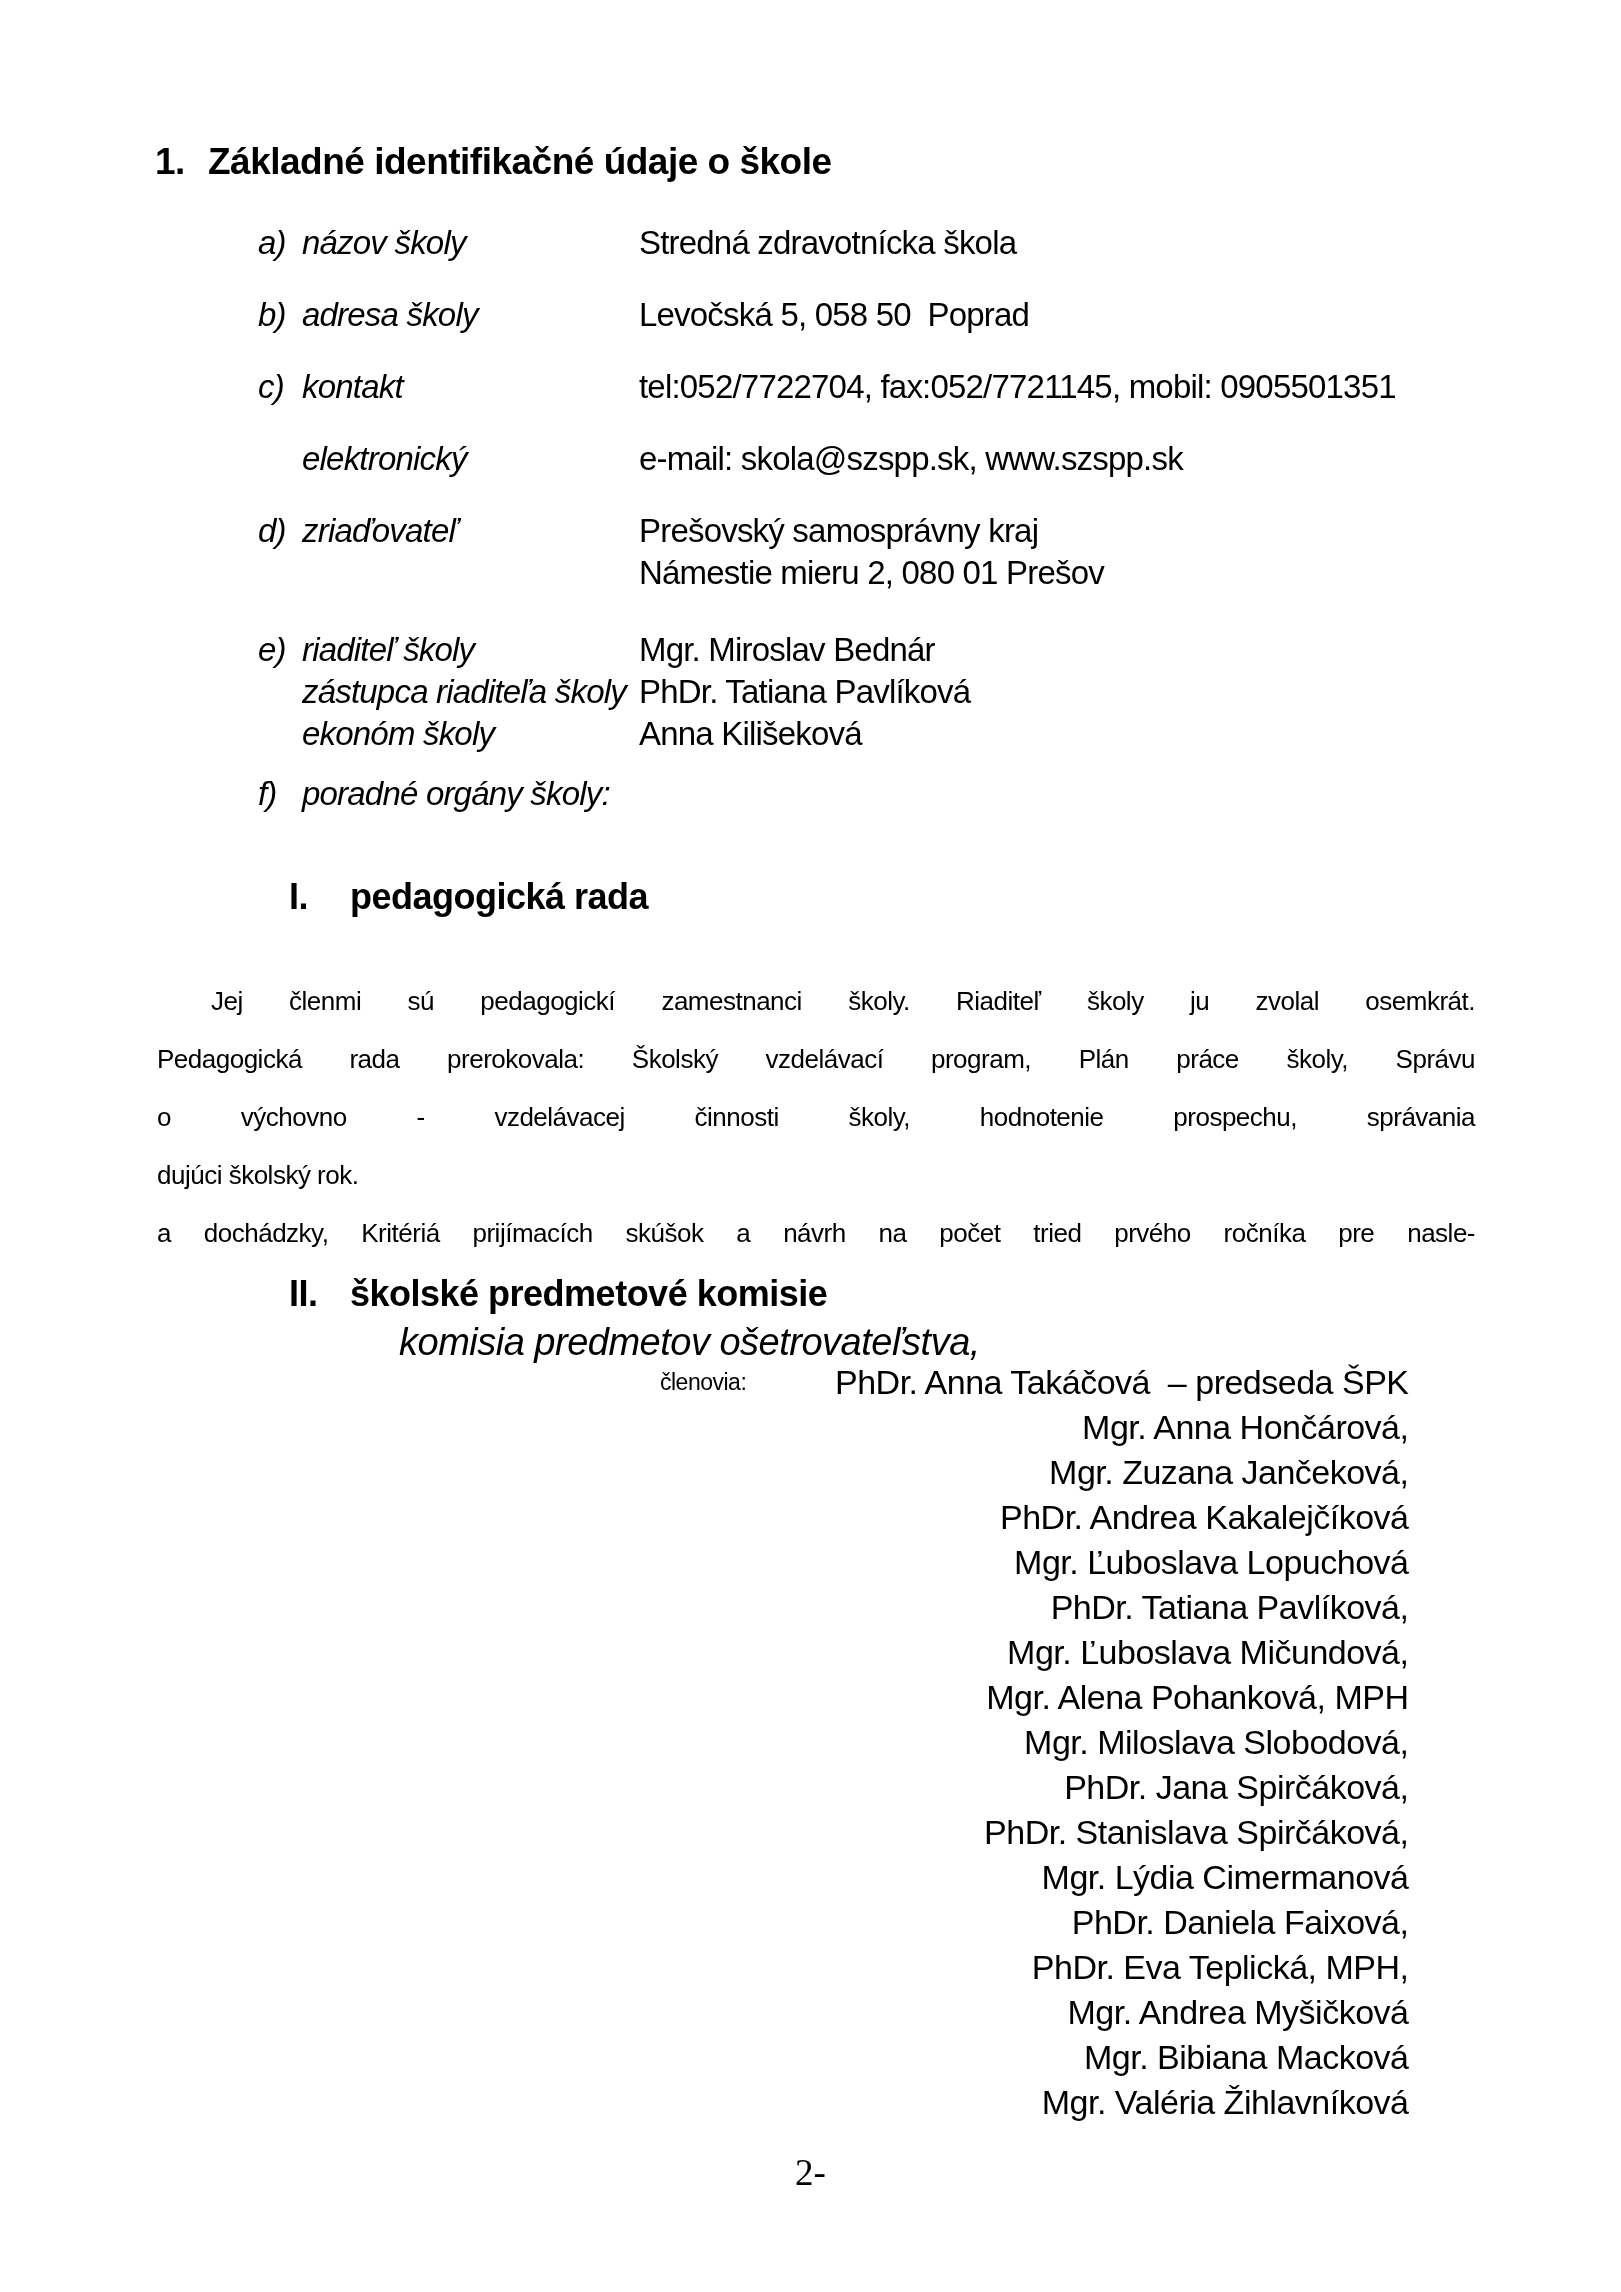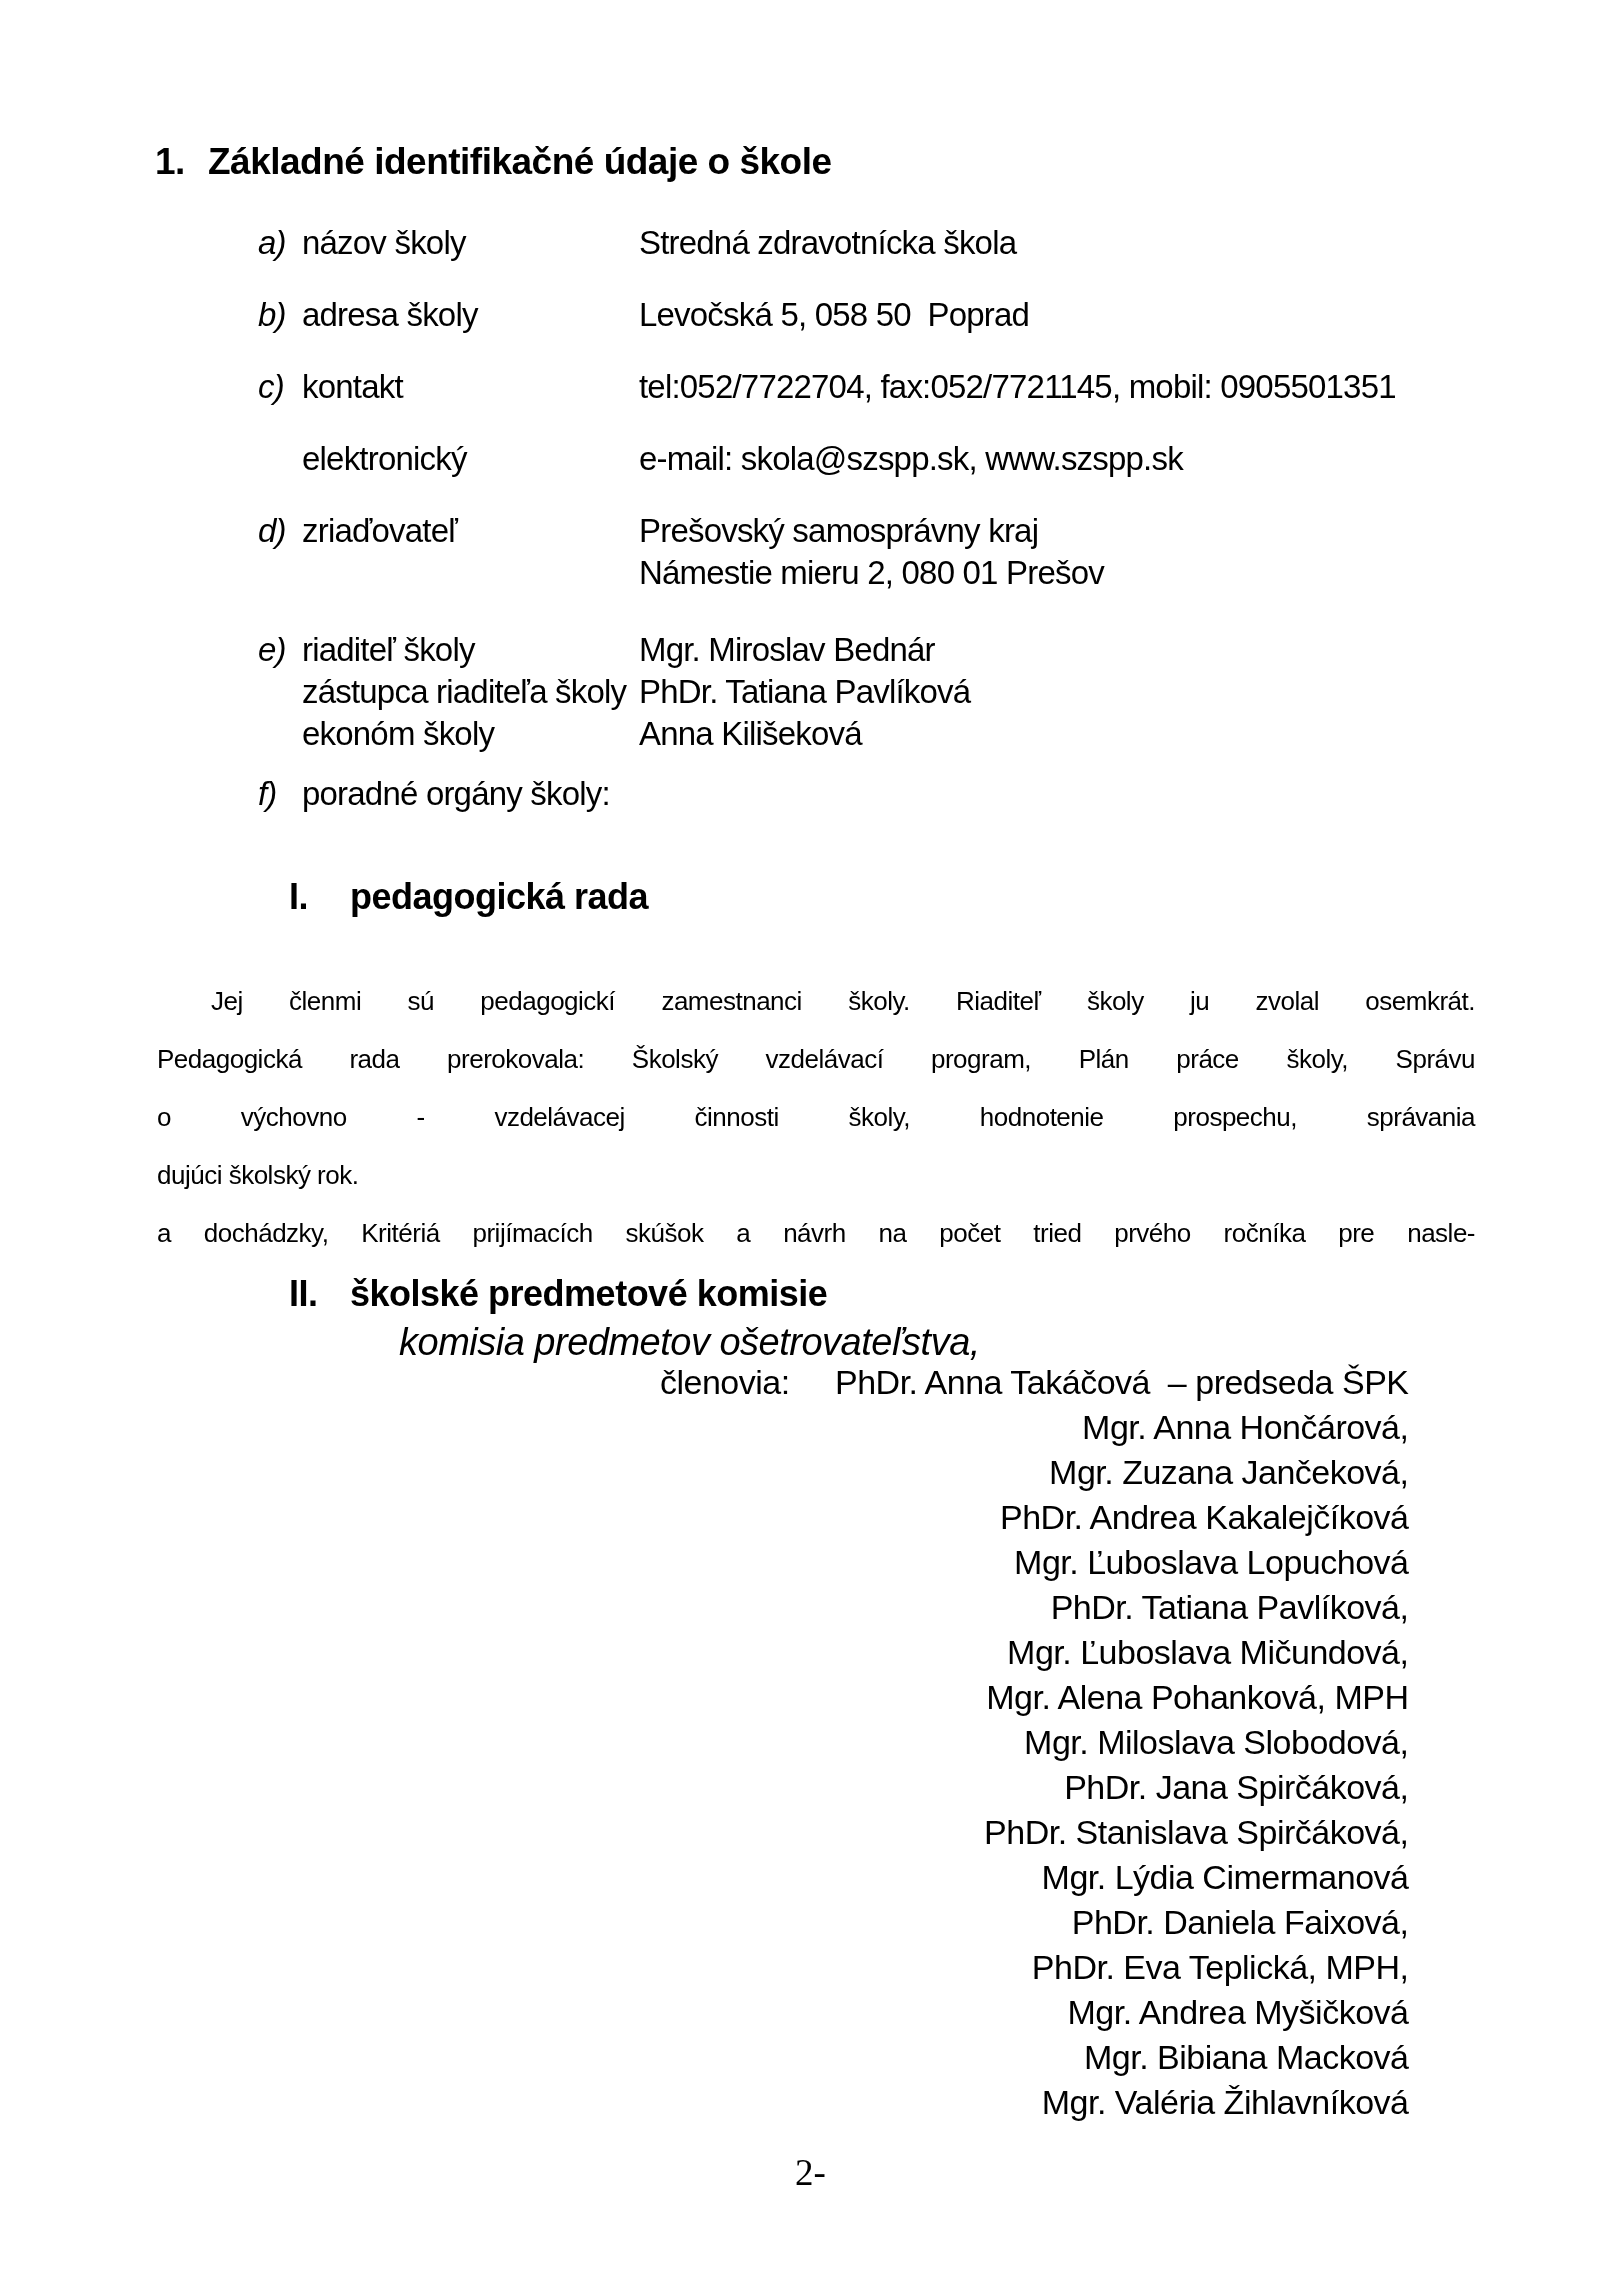--- a/index.html
+++ b/index.html
@@ -24,40 +24,40 @@
     font-weight:bold;font-size:36px;letter-spacing:-0.5px;line-height:43px;
   }
   .sec-heading .num{width:61px;flex:none;}
   
   .id-row{
     left:258px;
     display:flex;
     font-size:33px;letter-spacing:-0.8px;line-height:42px;
   }
   .id-row .letter{width:44px;flex:none;font-style:italic;}
-  .id-row .label{min-width:337px;flex:none;}
+  .id-row .label{min-width:337px;flex:none;font-style:italic;}
   .id-row .value{font-weight:normal;white-space:nowrap;}
   .stack{left:258px;}
   .stack .id-row{position:static;}
   
   .paragraph{
     left:157px;top:972px;width:1318px;
     font-size:26px;letter-spacing:-0.5px;line-height:58px;
   }
   .p-line{text-align:justify;text-align-last:justify;}
   .p-line.first{text-indent:54px;}
   .p-line.last{text-align-last:left;}
   
   .subtitle{
     left:399px;top:1321px;
     font-style:italic;font-size:38px;letter-spacing:-0.5px;line-height:42px;
   }
   .members-label{
     left:660px;top:1360px;
-    font-size:34px;letter-spacing:-0.5px;line-height:45px;
+    font-size:23px;letter-spacing:-0.5px;line-height:45px;
   }
   .members{
     left:835px;top:1360px;
     font-size:34px;letter-spacing:-0.5px;line-height:45px;text-align:right;
   }
   .member{white-space:nowrap;}
   
   .page-number{
     left:0;top:2151px;width:100%;
     text-align:center;

